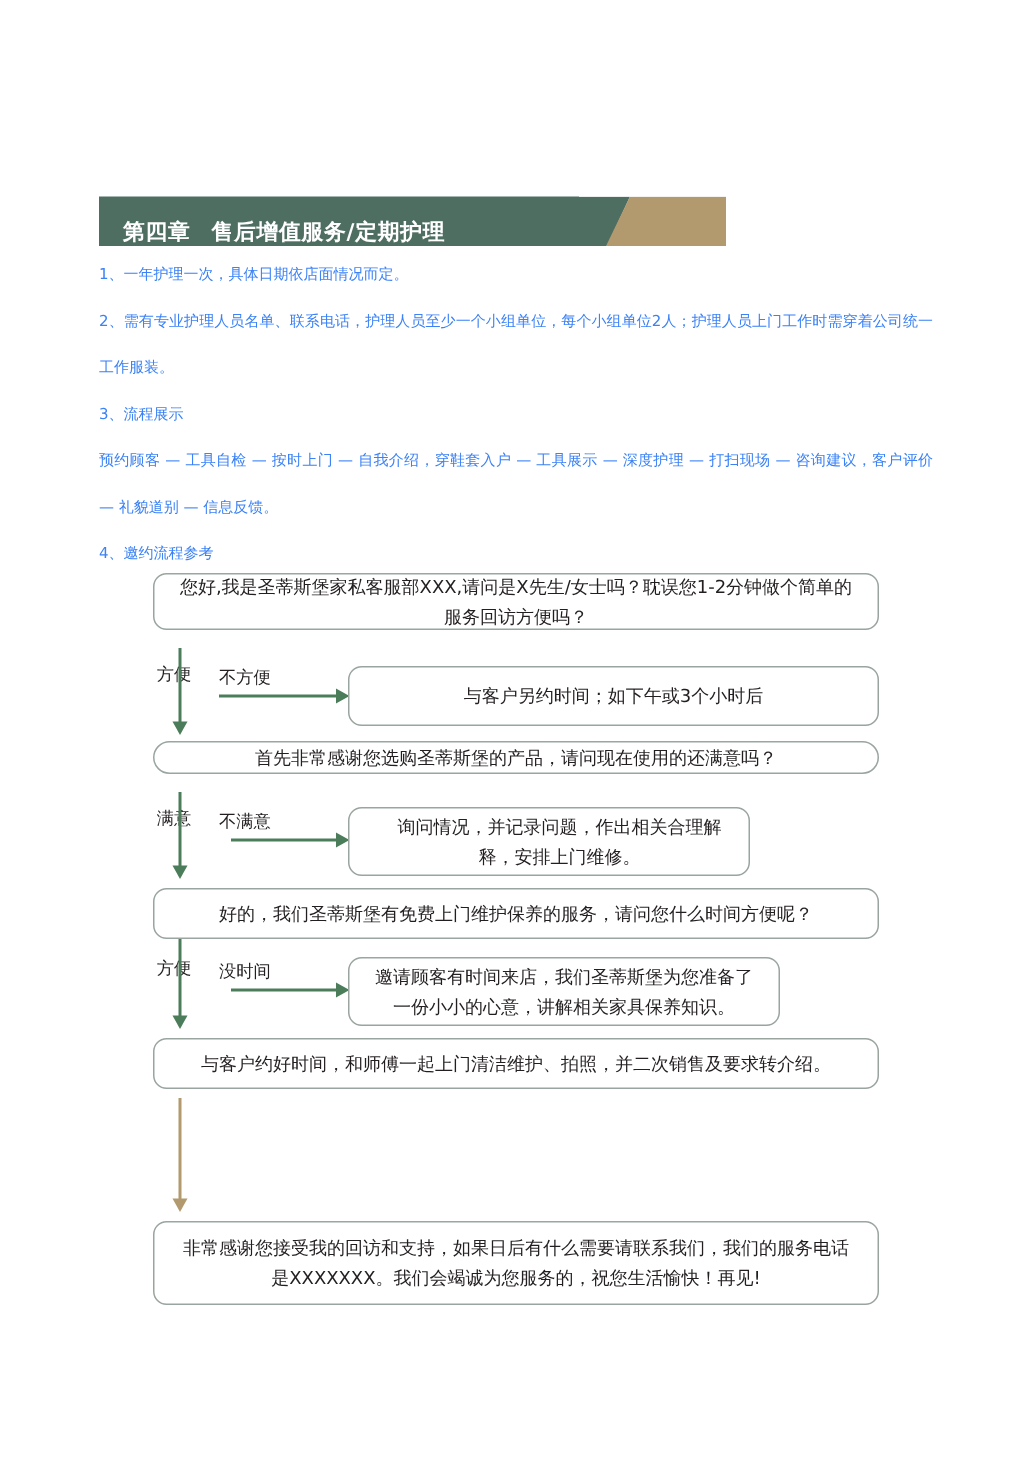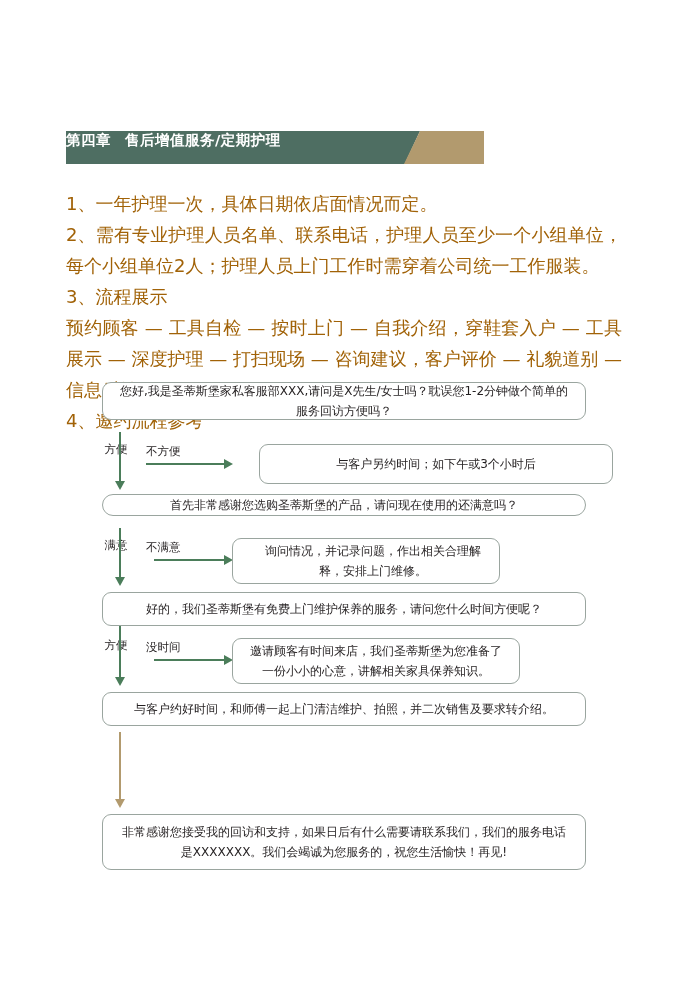--- a/index.html
+++ b/index.html
@@ -31,21 +31,22 @@
     top: 131px;
     width: 548px;
     height: 33px;
     display: flex;
     align-items: stretch;
   }
   .banner-main {
     background: #4e6e62;
     width: 320px;
     display: flex;
-    align-items: flex-start;
+    align-items: flex-end;
+    padding-left: 16px;
     box-sizing: border-box;
     position: relative;
   }
   .banner-title {
     color: #ffffff;
     font-size: 14.5px;
     font-weight: bold;
     letter-spacing: 0.5px;
     white-space: nowrap;
   }
@@ -58,25 +59,25 @@
     width: 80px;
     background: #b29a6e;
     margin-left: -16px;
     clip-path: polygon(20% 0, 100% 0, 100% 100%, 0 100%);
   }
 
   
   .body-text {
     position: absolute;
     left: 66px;
-    top: 188px;
+    top: 168px;
     width: 556px;
-    font-size: 18px;
+    font-size: 10px;
     line-height: 31px;
-    color: #a16207;
+    color: #3b82f6;
   }
   .body-text p {
     margin: 0;
     text-align: justify;
     text-justify: inter-ideograph;
   }
 
   
   .flow {
     position: absolute;
@@ -172,21 +173,21 @@
 
   <div class="flow">
 
     <div class="node wide" style="top:0px; height:38px;">您好,我是圣蒂斯堡家私客服部XXX,请问是X先生/女士吗？耽误您1-2分钟做个简单的服务回访方便吗？</div>
 
     <div class="lbl two-line" style="left:36px; top:60px;">方便</div>
     <div class="lbl" style="left:80px; top:62px;">不方便</div>
     <div class="arrow-h" style="left:80px; top:81px; width:78px;"></div>
     <div class="arrow-v" style="left:53px; top:50px; height:50px;"></div>
 
-    <div class="node right" style="top:62px; height:40px;margin-left:27px;">与客户另约时间；如下午或3个小时后</div>
+    <div class="node right" style="top:62px; height:40px;">与客户另约时间；如下午或3个小时后</div>
 
     <div class="node wide" style="top:112px; height:22px;border-radius:13px;">首先非常感谢您选购圣蒂斯堡的产品，请问现在使用的还满意吗？</div>
 
     <div class="lbl two-line" style="left:36px; top:156px;">满意</div>
     <div class="lbl" style="left:80px; top:158px;">不满意</div>
     <div class="arrow-h" style="left:88px; top:177px; width:70px;"></div>
     <div class="arrow-v" style="left:53px; top:146px; height:50px;"></div>
 
     <div class="node" style="left:166px; width:268px; top:156px; height:46px;padding-left:28px;">询问情况，并记录问题，作出相关合理解释，安排上门维修。</div>
 

